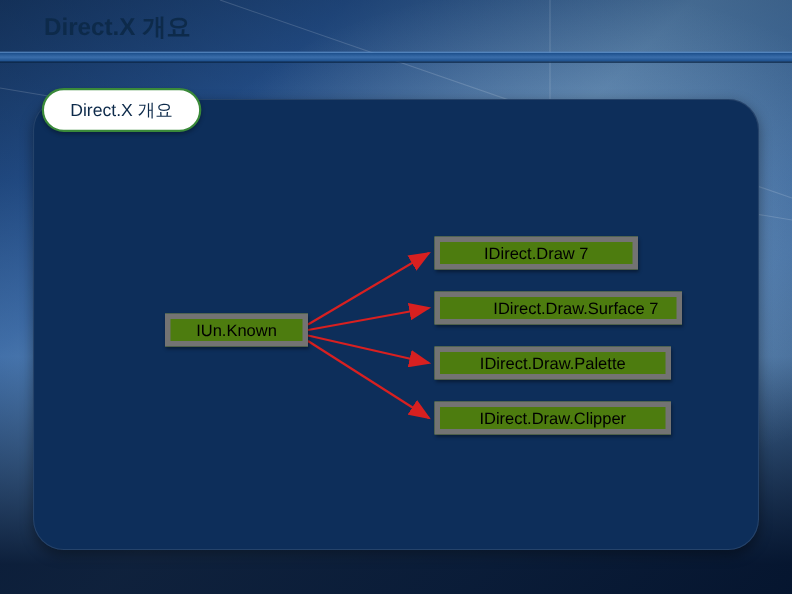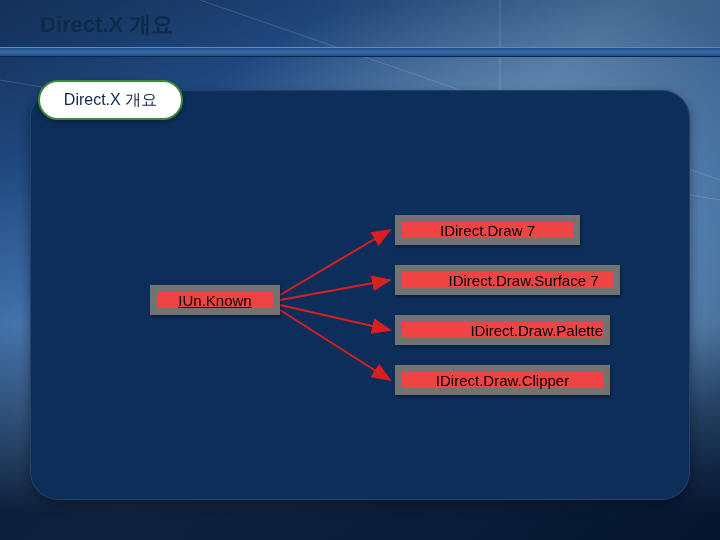--- a/index.html
+++ b/index.html
@@ -67,39 +67,38 @@
   border-radius: 20px;
   display: flex;
   align-items: center;
   justify-content: center;
   font-size: 16px;
   color: #0d2a4a;
   box-shadow: 0 2px 4px rgba(0,0,0,0.3);
 }
 .node {
   position: absolute;
-  background: #ef4444;
-  border: 7px solid #737373;
+  background: #4d7c0f;
+  border: 5px solid #737373;
   display: flex;
   align-items: center;
   justify-content: center;
   font-size: 15px;
   color: #000;
   box-shadow: 1px 2px 3px rgba(0,0,0,0.4);
   height: 30px;
 }
 .node-left {
   top: 285px;
   left: 150px;
   width: 130px;
-  text-decoration: underline;
 }
 .node-r1 { top: 215px; left: 395px; width: 185px; }
 .node-r2 { top: 265px; left: 395px; width: 225px; padding-left: 32px; }
-.node-r3 { top: 315px; left: 395px; width: 215px; justify-content: flex-end; }
+.node-r3 { top: 315px; left: 395px; width: 215px; }
 .node-r4 { top: 365px; left: 395px; width: 215px; }
 .arrow-svg {
   position: absolute;
   top: 90px;
   left: 30px;
   width: 660px;
   height: 410px;
   pointer-events: none;
 }
 </style>

